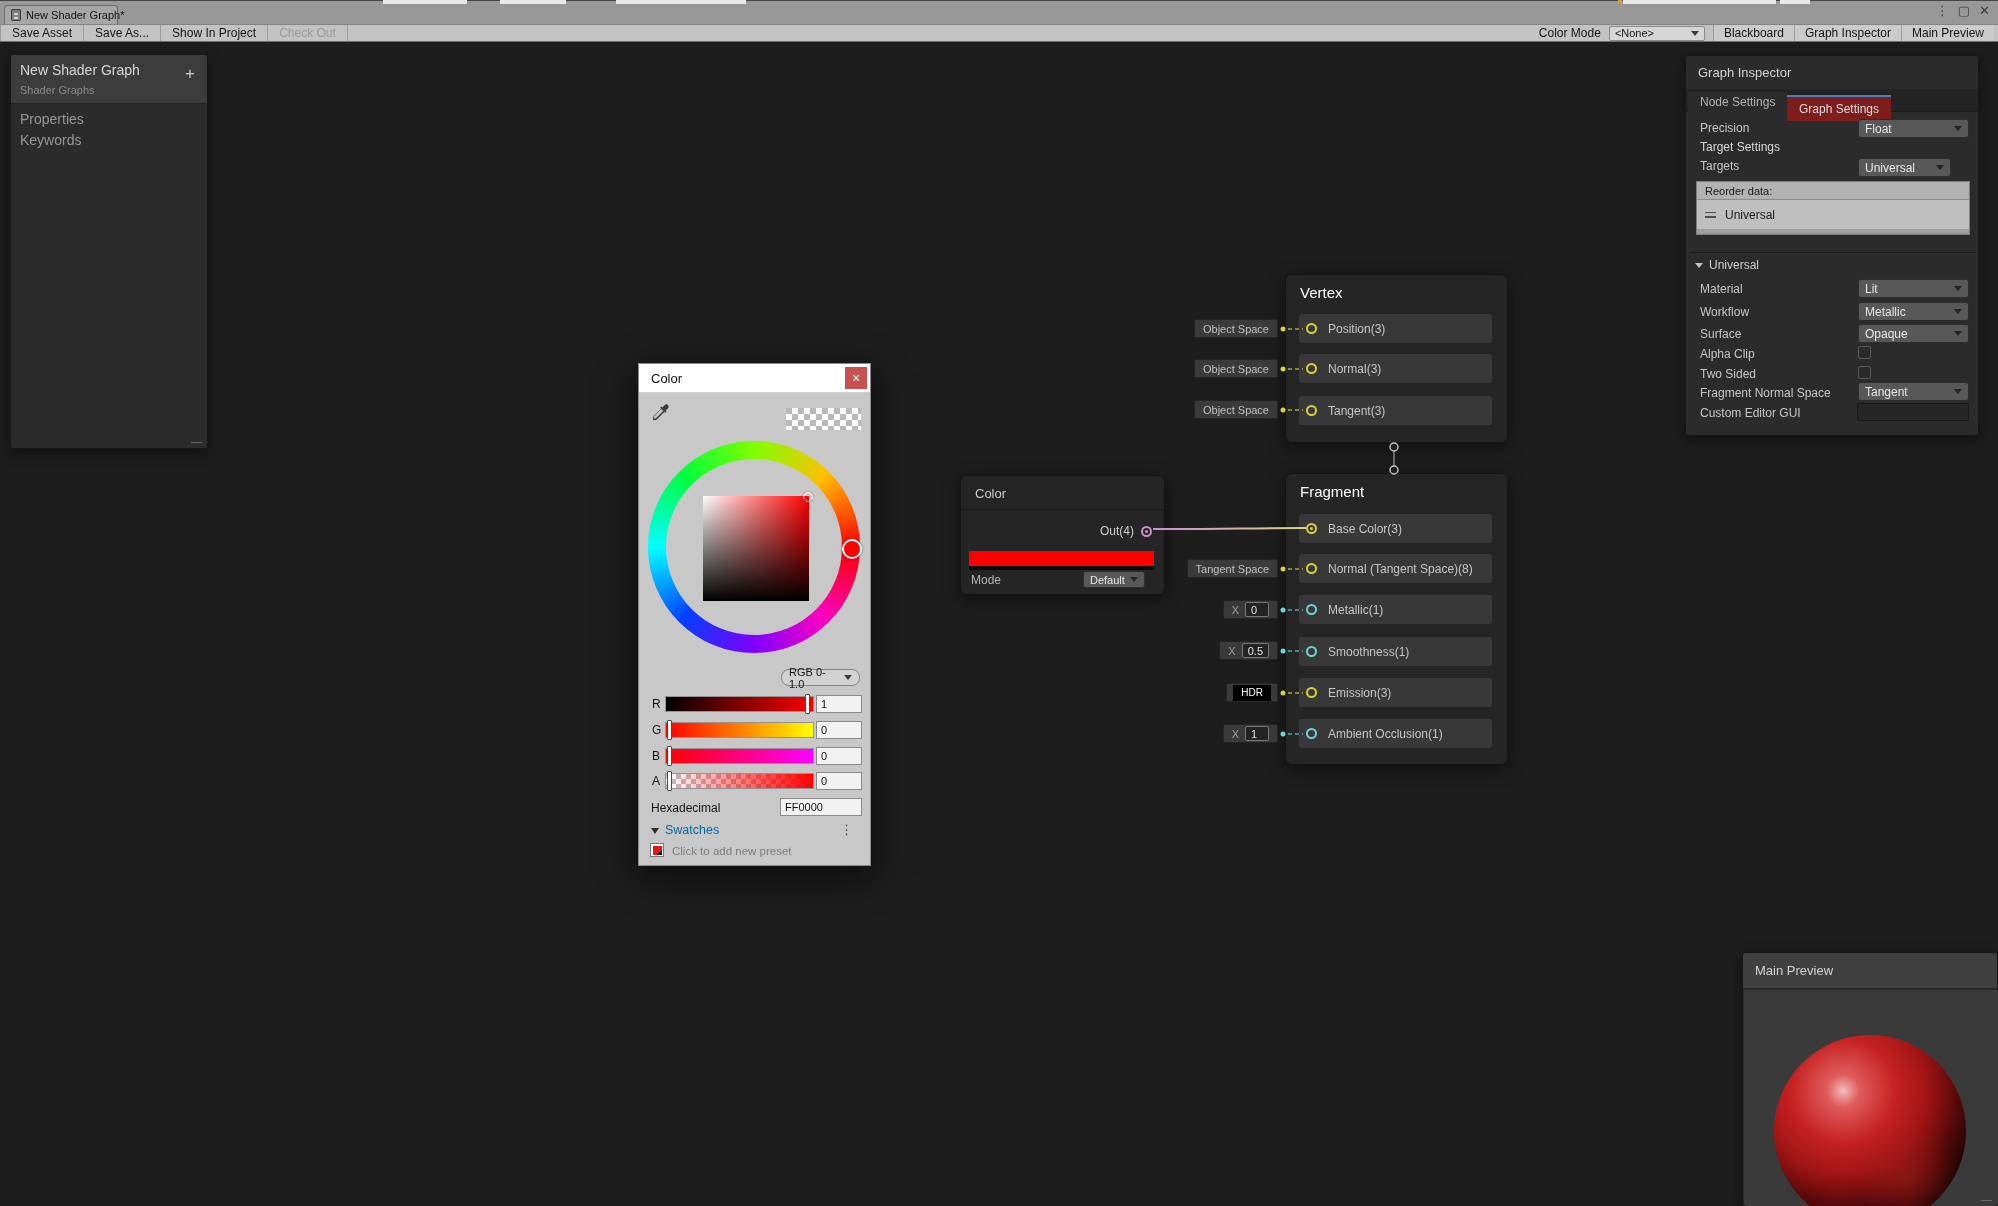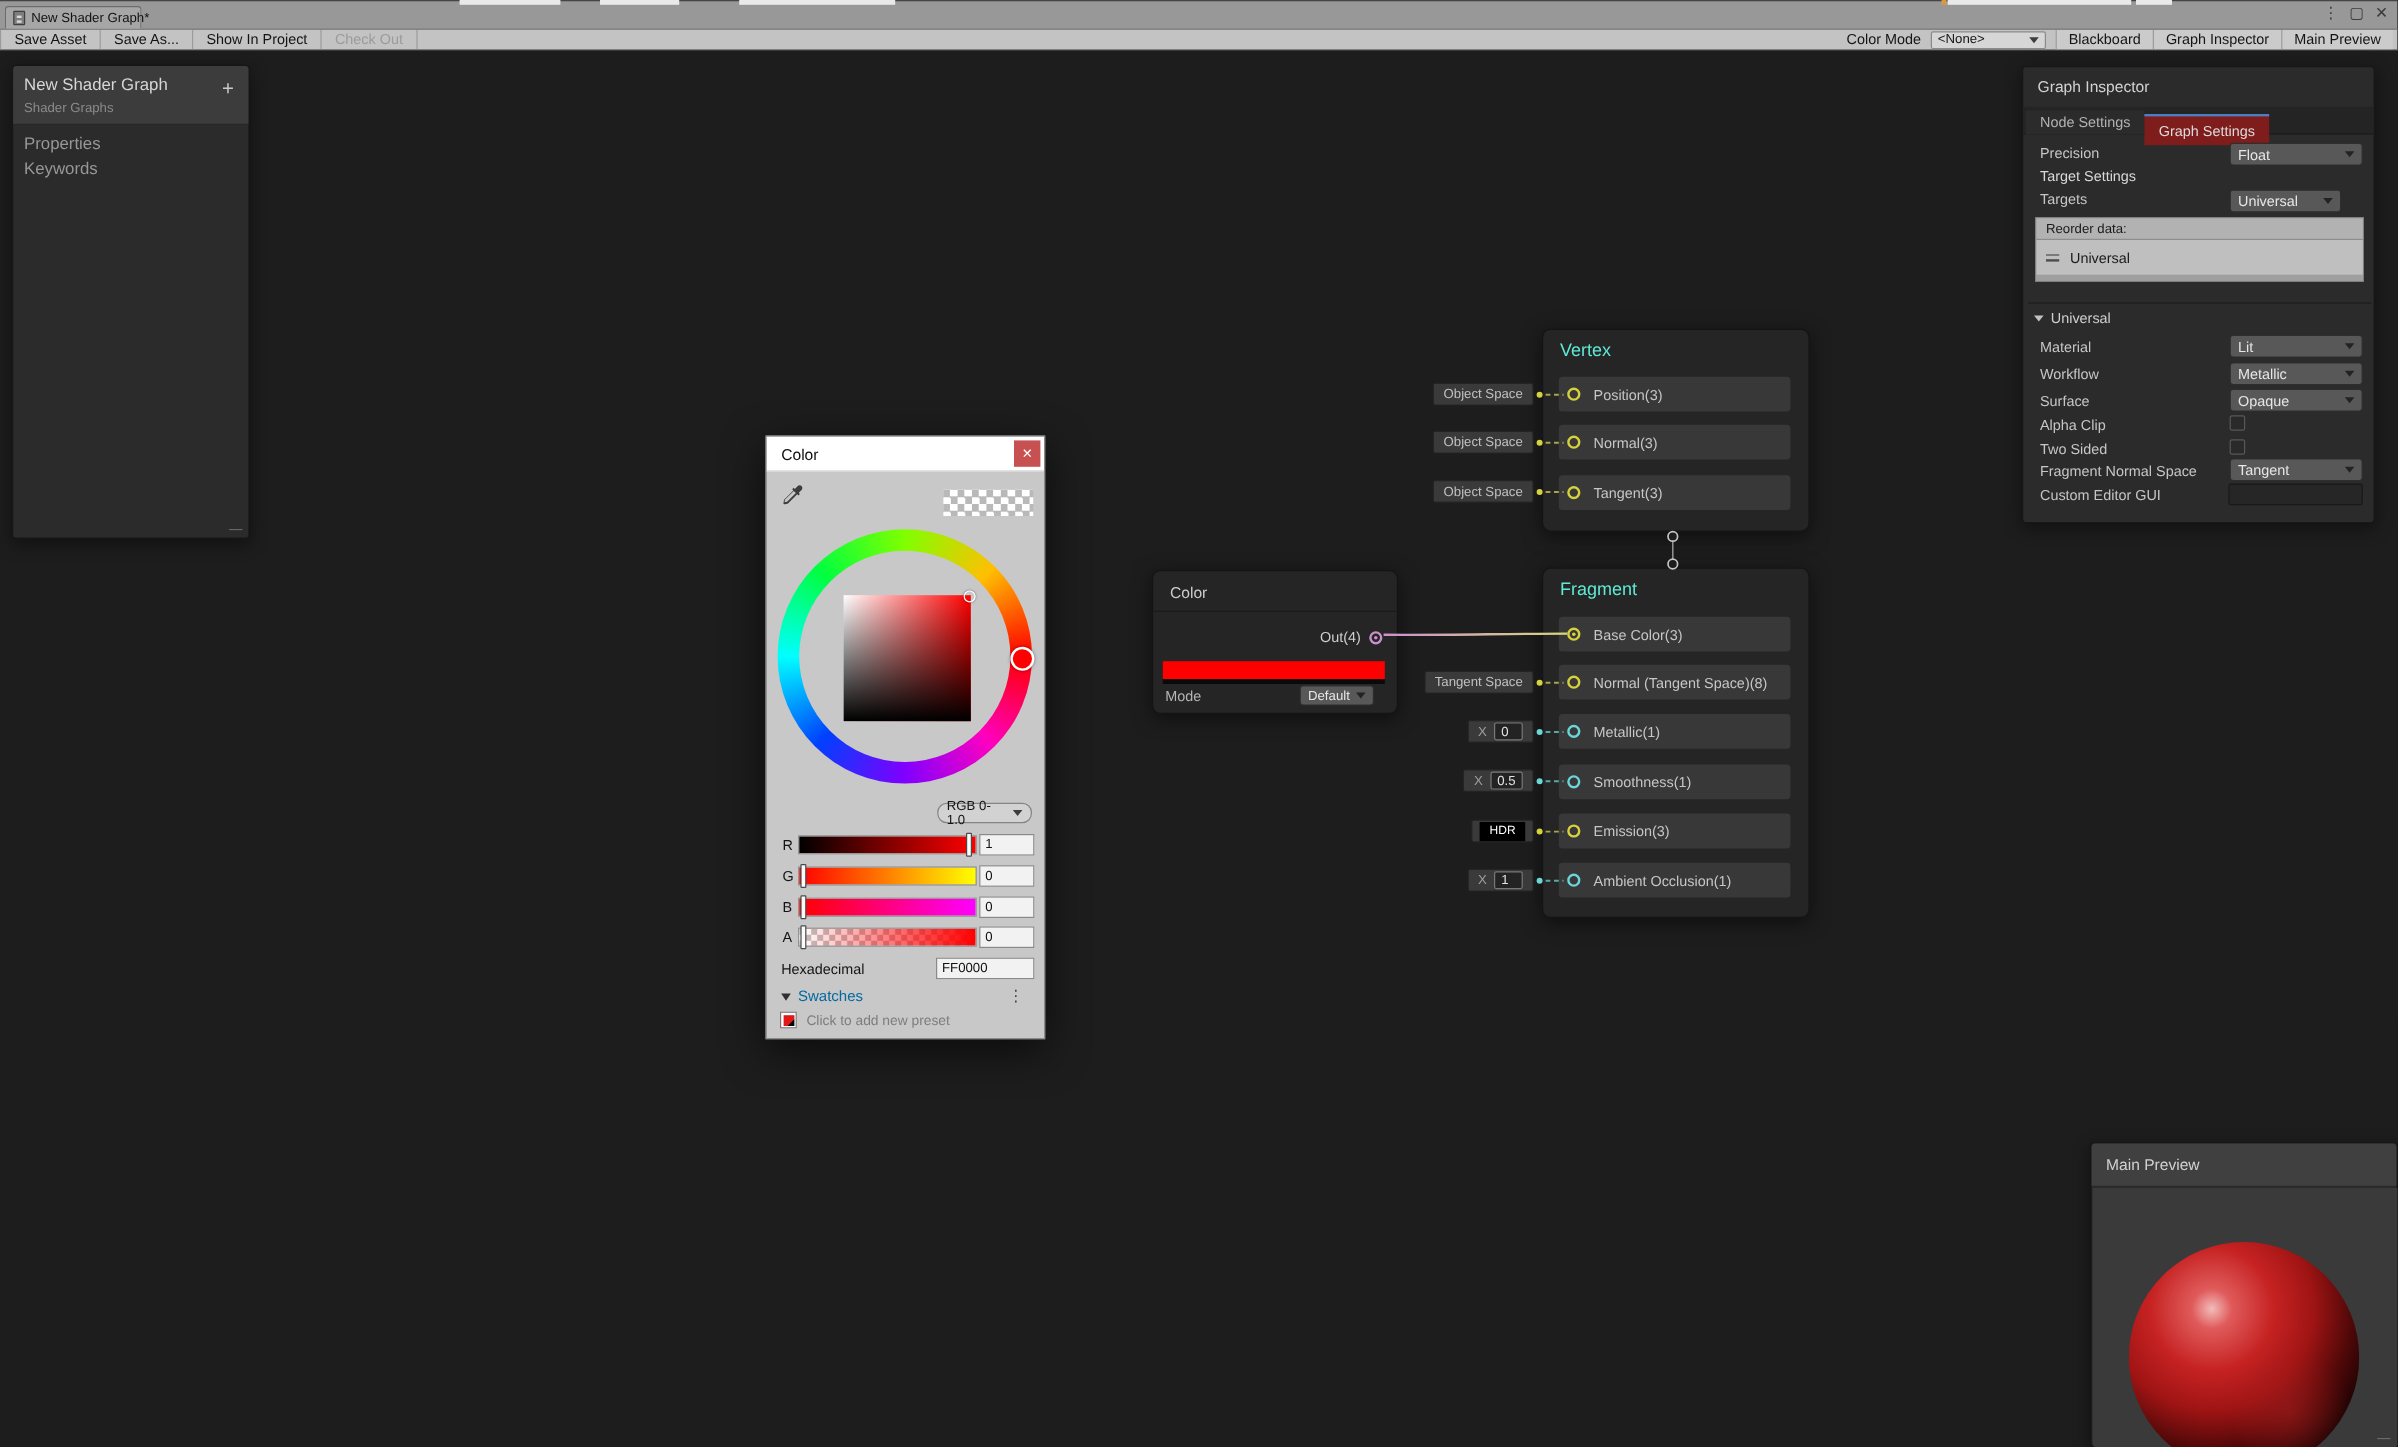--- a/index.html
+++ b/index.html
@@ -39,21 +39,21 @@
   
   .bb-head{left:0;top:0;width:100%;height:49px;background:#3c3c3c;border-bottom:1px solid #232323;border-radius:3px 3px 0 0}
   .bb-title{left:9px;top:7px;font-size:14px;color:#d6d6d6}
   .bb-sub{left:9px;top:29px;font-size:11px;color:#8b8b8b}
   .bb-plus{right:12px;top:9px;font-size:17px;color:#c9c9c9}
   .bb-row{left:9px;font-size:14px;color:#979797}
   .resize-dash{font-size:11px;color:#777}
 
   
   .node{position:absolute;background:rgba(37,37,37,.96);border:1px solid #141414;border-radius:7px;box-shadow:0 4px 16px rgba(0,0,0,.5);z-index:2}
-  .node-title{position:absolute;left:14px;top:9px;font-size:15px;color:#5eead4}
+  .node-title{position:absolute;left:14px;top:9px;font-size:15px;color:#ffffff}
   .slot{position:absolute;left:13px;width:193px;height:29px;background:#383838;border-radius:3px;display:flex;align-items:center;padding-left:7px}
   .slot-label{font-size:12px;color:#c6c6c6;margin-left:11px;white-space:nowrap}
   .port{width:11px;height:11px;border:2px solid currentColor;border-radius:50%;position:relative;flex:0 0 auto;background:transparent}
   .port.filled::after{content:"";position:absolute;left:2px;top:2px;width:3px;height:3px;border-radius:50%;background:currentColor}
   .py{color:#d6d13c}.pc{color:#6bd5d8}.pp{color:#cb8fcb}
 
   
   .cnode-title{position:absolute;left:14px;top:10px;font-size:13px;color:#cccccc}
   .cnode-div{position:absolute;left:0;top:33px;width:100%;height:1px;background:#1b1b1b}
   .outrow{position:absolute;right:12px;top:48px;display:flex;align-items:center;gap:7px}

